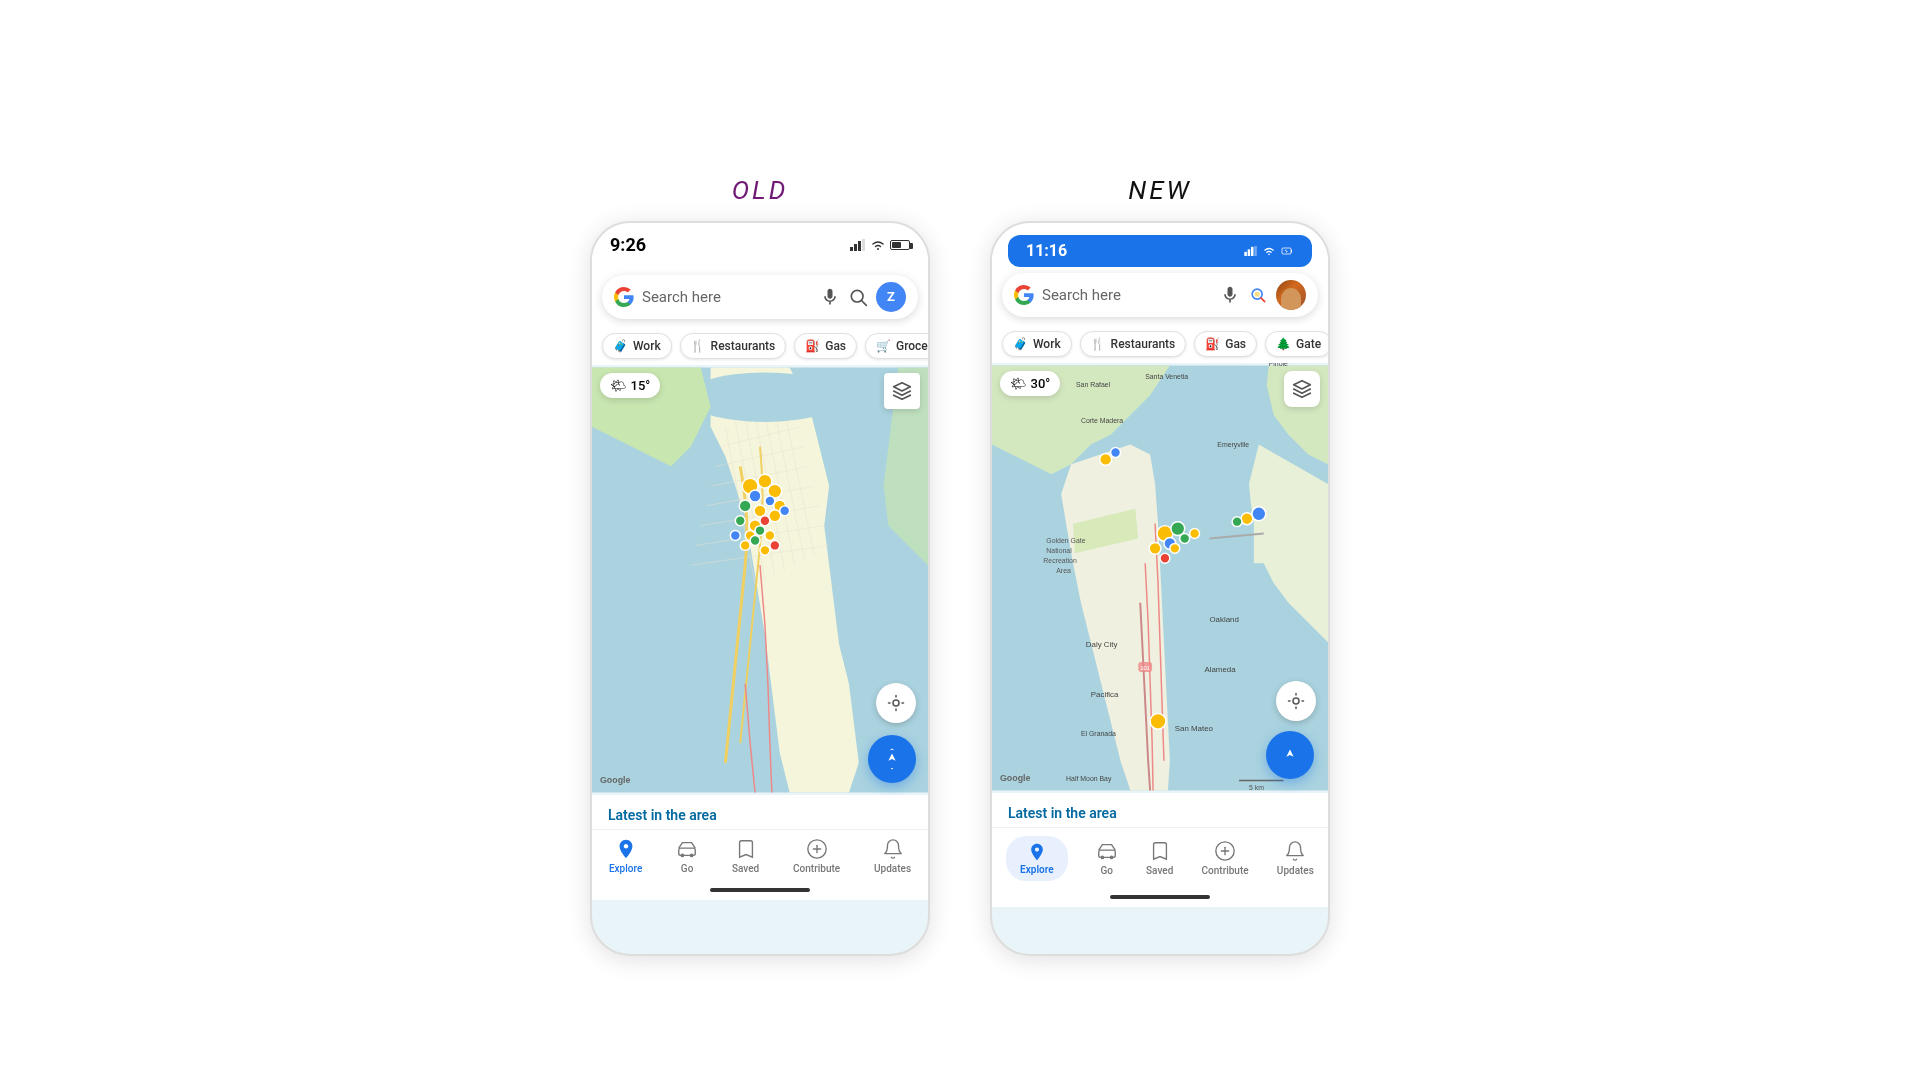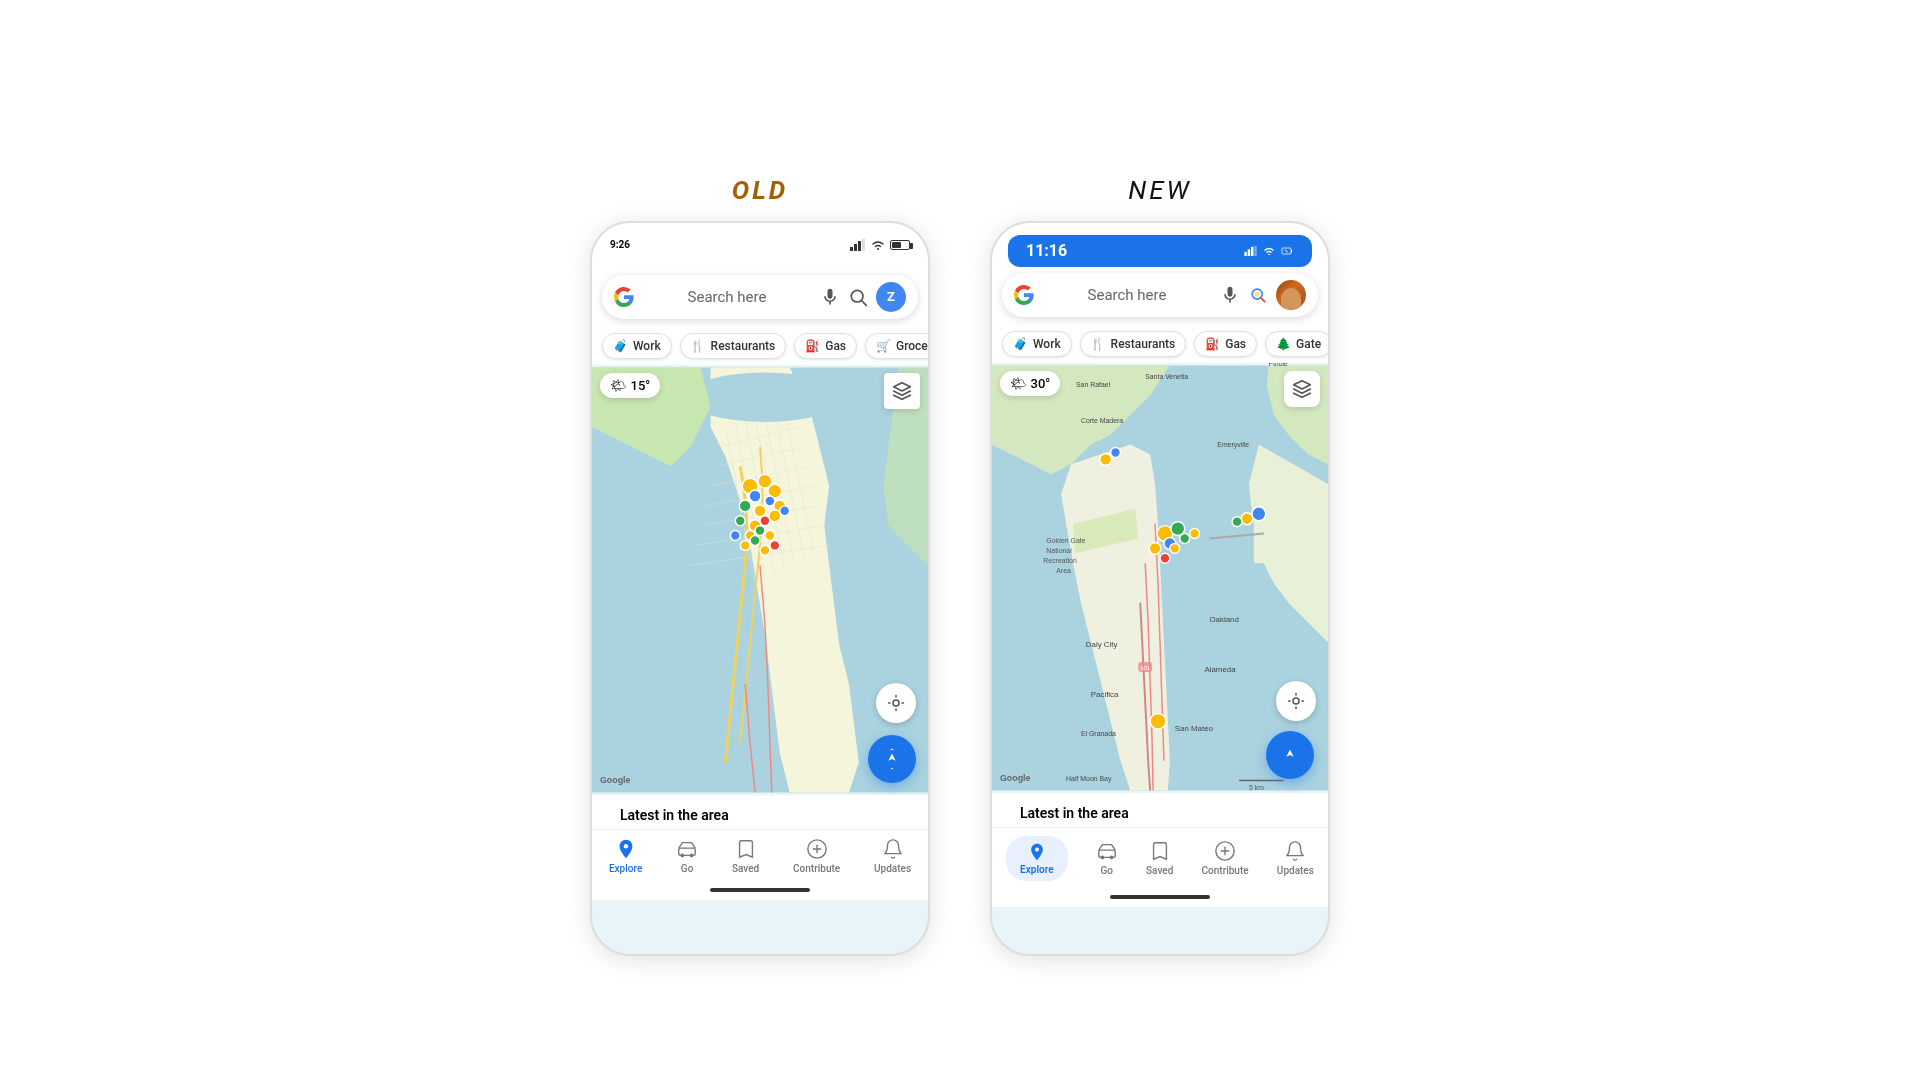--- a/index.html
+++ b/index.html
@@ -46,21 +46,21 @@
       z-index: 10;
     }
     .status-bar.new-style {
       background: #1a73e8;
       color: white;
       border-radius: 12px;
       margin: 6px 6px 0;
       width: calc(100% - 12px);
       height: 32px;
     }
-    .status-time { font-weight: 700; font-size: 10px; }
+    .status-time { font-weight: 700; font-size: 18px; }
     .status-icons { display: flex; align-items: center; gap: 4px; }
     .battery-icon {
       width: 20px; height: 10px;
       border: 1.5px solid currentColor;
       border-radius: 2px;
       position: relative;
       display: inline-block;
     }
     .battery-icon::after {
       content: '';
@@ -87,21 +87,20 @@
     }
     .search-bar {
       display: flex;
       align-items: center;
       background: white;
       border-radius: 24px;
       padding: 8px 12px;
       gap: 8px;
       box-shadow: 0 2px 8px rgba(0,0,0,0.15);
       height: 44px;
-      text-align: center;
     }
     .google-logo-icon {
       width: 20px; height: 20px;
       flex-shrink: 0;
     }
     .search-text {
       flex: 1;
       font-size: 15px;
       color: #666;
     }
@@ -230,24 +229,24 @@
       align-items: center;
       justify-content: center;
       box-shadow: 0 2px 6px rgba(0,0,0,0.2);
       font-size: 16px;
       color: #555;
     }
 
     
     .latest-section {
       background: white;
-      padding: 12px 28px 6px;
+      padding: 12px 16px 6px;
       font-size: 14px;
       font-weight: 600;
-      color: #000000;
+      color: #0369a1;
     }
 
     
     .bottom-nav {
       background: white;
       display: flex;
       justify-content: space-around;
       align-items: center;
       padding: 6px 0 8px;
       border-top: 1px solid #f0f0f0;
@@ -305,21 +304,21 @@
       align-items: center;
       gap: 16px;
     }
 
     .col-label {
       font-size: 26px;
       font-weight: 400;
       letter-spacing: 3px;
       text-transform: uppercase;
     }
-    .col-label.old { color: #a16207; font-style: italic; font-weight: 700; }
+    .col-label.old { color: #701a75; font-style: italic; font-weight: 400; }
     .col-label.new { color: #111; font-style: italic; }
   </style>
 </head>
 <body>
 
 <div class="comparison-container">
 
   <div class="col-container">
     <div class="col-label old">OLD</div>
 

